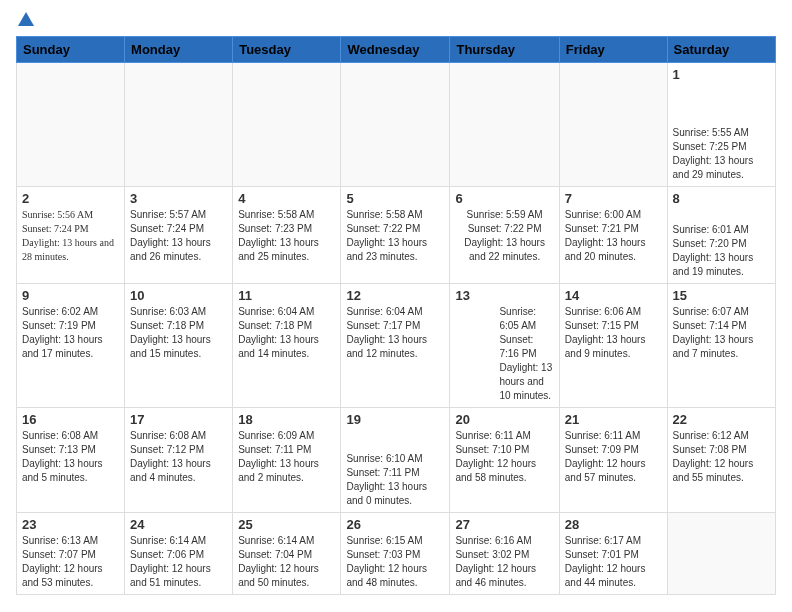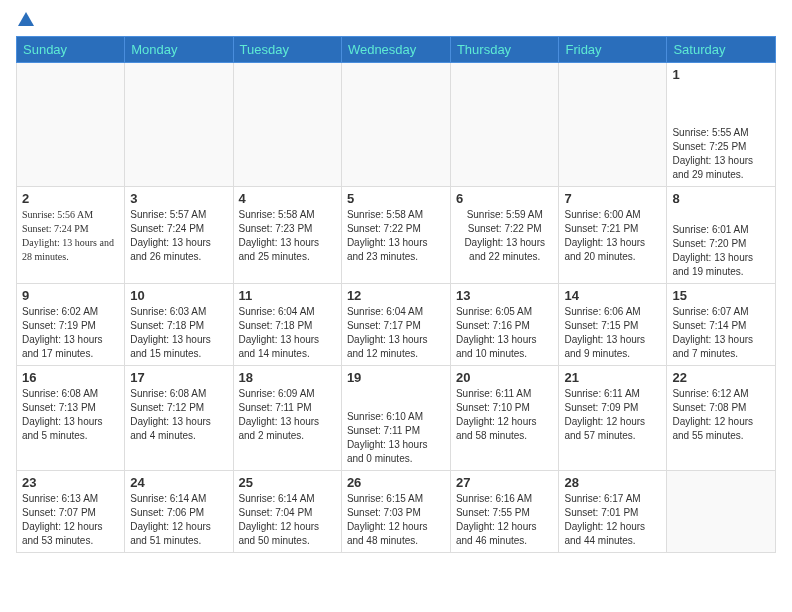--- a/index.html
+++ b/index.html
@@ -55,25 +55,25 @@
       font-size: 15px;
       color: #555;
     }
     .calendar {
       width: 100%;
       border-collapse: collapse;
       border: 1px solid #ccc;
     }
     .calendar th {
       background-color: #2a6ebb;
-      color: #5eead4;
+      color: #000000;
       text-align: left;
       padding: 5px 6px;
       font-size: 13px;
-      font-weight: normal;
+      font-weight: bold;
       border: 1px solid #4a8edd;
     }
     .calendar td {
       vertical-align: top;
       padding: 4px 5px;
       font-size: 10px;
       color: #333;
       border: 1px solid #ddd;
       width: 110px;
       height: 80px;
@@ -205,21 +205,21 @@
 Daylight: 13 hours and 14 minutes.</div>
           </td>
           <td>
             <span class="day-num">12</span>
             <div class="day-info" style="white-space: pre-line;">Sunrise: 6:04 AM
 Sunset: 7:17 PM
 Daylight: 13 hours and 12 minutes.</div>
           </td>
           <td>
             <span class="day-num">13</span>
-            <div class="day-info" style="white-space: pre-line;">Sunrise: 6:05 AM
+            <div class="day-info" style="white-space: pre-line; margin-left: 44px;">Sunrise: 6:05 AM
 Sunset: 7:16 PM
 Daylight: 13 hours and 10 minutes.</div>
           </td>
           <td>
             <span class="day-num">14</span>
             <div class="day-info" style="white-space: pre-line;">Sunrise: 6:06 AM
 Sunset: 7:15 PM
 Daylight: 13 hours and 9 minutes.</div>
           </td>
           <td>
@@ -294,21 +294,21 @@
           </td>
           <td>
             <span class="day-num">26</span>
             <div class="day-info" style="white-space: pre-line;">Sunrise: 6:15 AM
 Sunset: 7:03 PM
 Daylight: 12 hours and 48 minutes.</div>
           </td>
           <td>
             <span class="day-num">27</span>
             <div class="day-info" style="white-space: pre-line;">Sunrise: 6:16 AM
-Sunset: 7:55 PM
+Sunset: 3:02 PM
 Daylight: 12 hours and 46 minutes.</div>
           </td>
           <td>
             <span class="day-num">28</span>
             <div class="day-info" style="white-space: pre-line;">Sunrise: 6:17 AM
 Sunset: 7:01 PM
 Daylight: 12 hours and 44 minutes.</div>
           </td>
           <td class="empty"></td>
         </tr>

